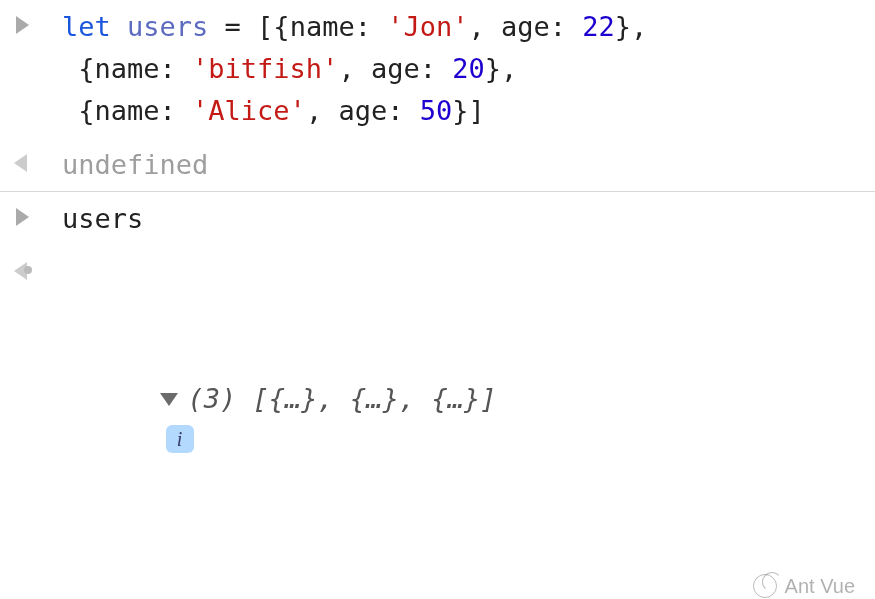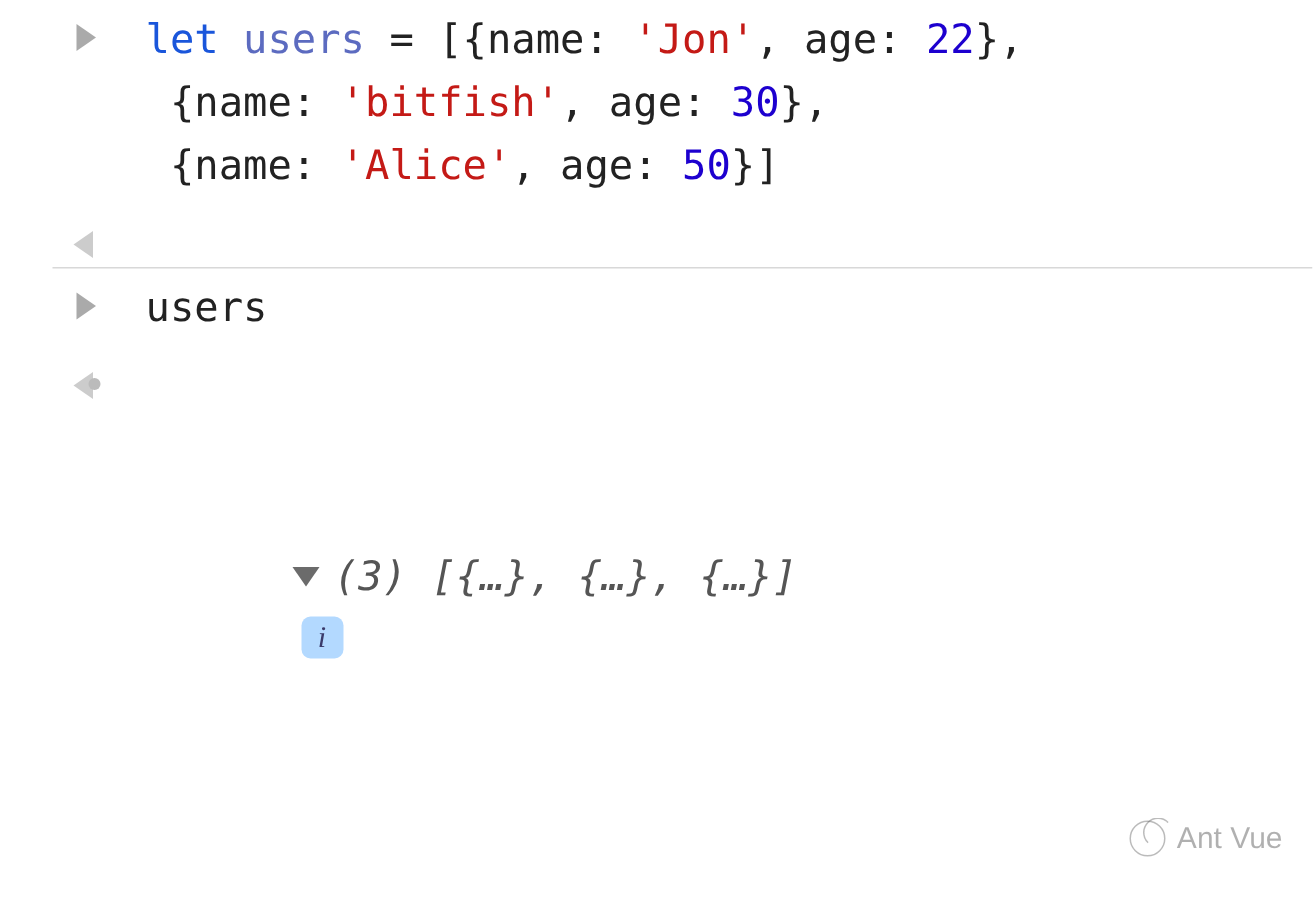--- a/index.html
+++ b/index.html
@@ -10,21 +10,20 @@
     color: #222;
     width: 875px;
     height: 599px;
     overflow: hidden;
     position: relative;
   }
   .row {
     display: flex;
     align-items: flex-start;
     padding: 6px 24px 6px 12px;
-    margin-left: 35px;
   }
   .row.borderbot {
     border-bottom: 1px solid #d8d8d8;
   }
   .gutter {
     width: 50px;
     flex-shrink: 0;
     display: flex;
     align-items: flex-start;
     justify-content: flex-start;
@@ -93,21 +92,21 @@
     border-radius: 6px;
     font-style: italic;
     font-family: Georgia, serif;
     font-size: 20px;
     vertical-align: 4px;
     margin-left: 6px;
   }
   .watermark {
     position: absolute;
     right: 20px;
-    bottom: 28px;
+    bottom: 1px;
     color: rgba(30,30,30,0.35);
     font-family: -apple-system, Helvetica, Arial, sans-serif;
     font-size: 20px;
     display: flex;
     align-items: center;
     gap: 8px;
   }
   .watermark .wm-icon {
     width: 24px; height: 24px;
     border: 1.5px solid rgba(60,60,60,0.35);
@@ -126,28 +125,29 @@
   }
 </style>
 </head>
 <body>
 
 <div class="row">
   <div class="gutter">
     <span class="chev-right"></span>
   </div>
   <div class="content"><span class="kw">let</span> <span class="var">users</span><span class="plain"> = </span><span class="plain">[{</span><span class="plain">name</span><span class="plain">: </span><span class="str">'Jon'</span><span class="plain">, </span><span class="plain">age</span><span class="plain">: </span><span class="num">22</span><span class="plain">},
- {</span><span class="plain">name</span><span class="plain">: </span><span class="str">'bitfish'</span><span class="plain">, </span><span class="plain">age</span><span class="plain">: </span><span class="num">30</span><span class="plain">},
+ {</span><span class="plain">name</span><span class="plain">: </span><span class="str">'bitfish'</span><span class="plain">, </span><span class="plain">age</span><span class="plain">: </span><span class="num">20</span><span class="plain">},
  {</span><span class="plain">name</span><span class="plain">: </span><span class="str">'Alice'</span><span class="plain">, </span><span class="plain">age</span><span class="plain">: </span><span class="num">50</span><span class="plain">}]</span></div>
 </div>
 
 <div class="row borderbot">
   <div class="gutter">
     <span class="chev-left-out"></span>
   </div>
+  <div class="content undef">undefined</div>
 </div>
 
 <div class="row">
   <div class="gutter">
     <span class="chev-right"></span>
   </div>
   <div class="content plain">users</div>
 </div>
 
 <div class="row">

